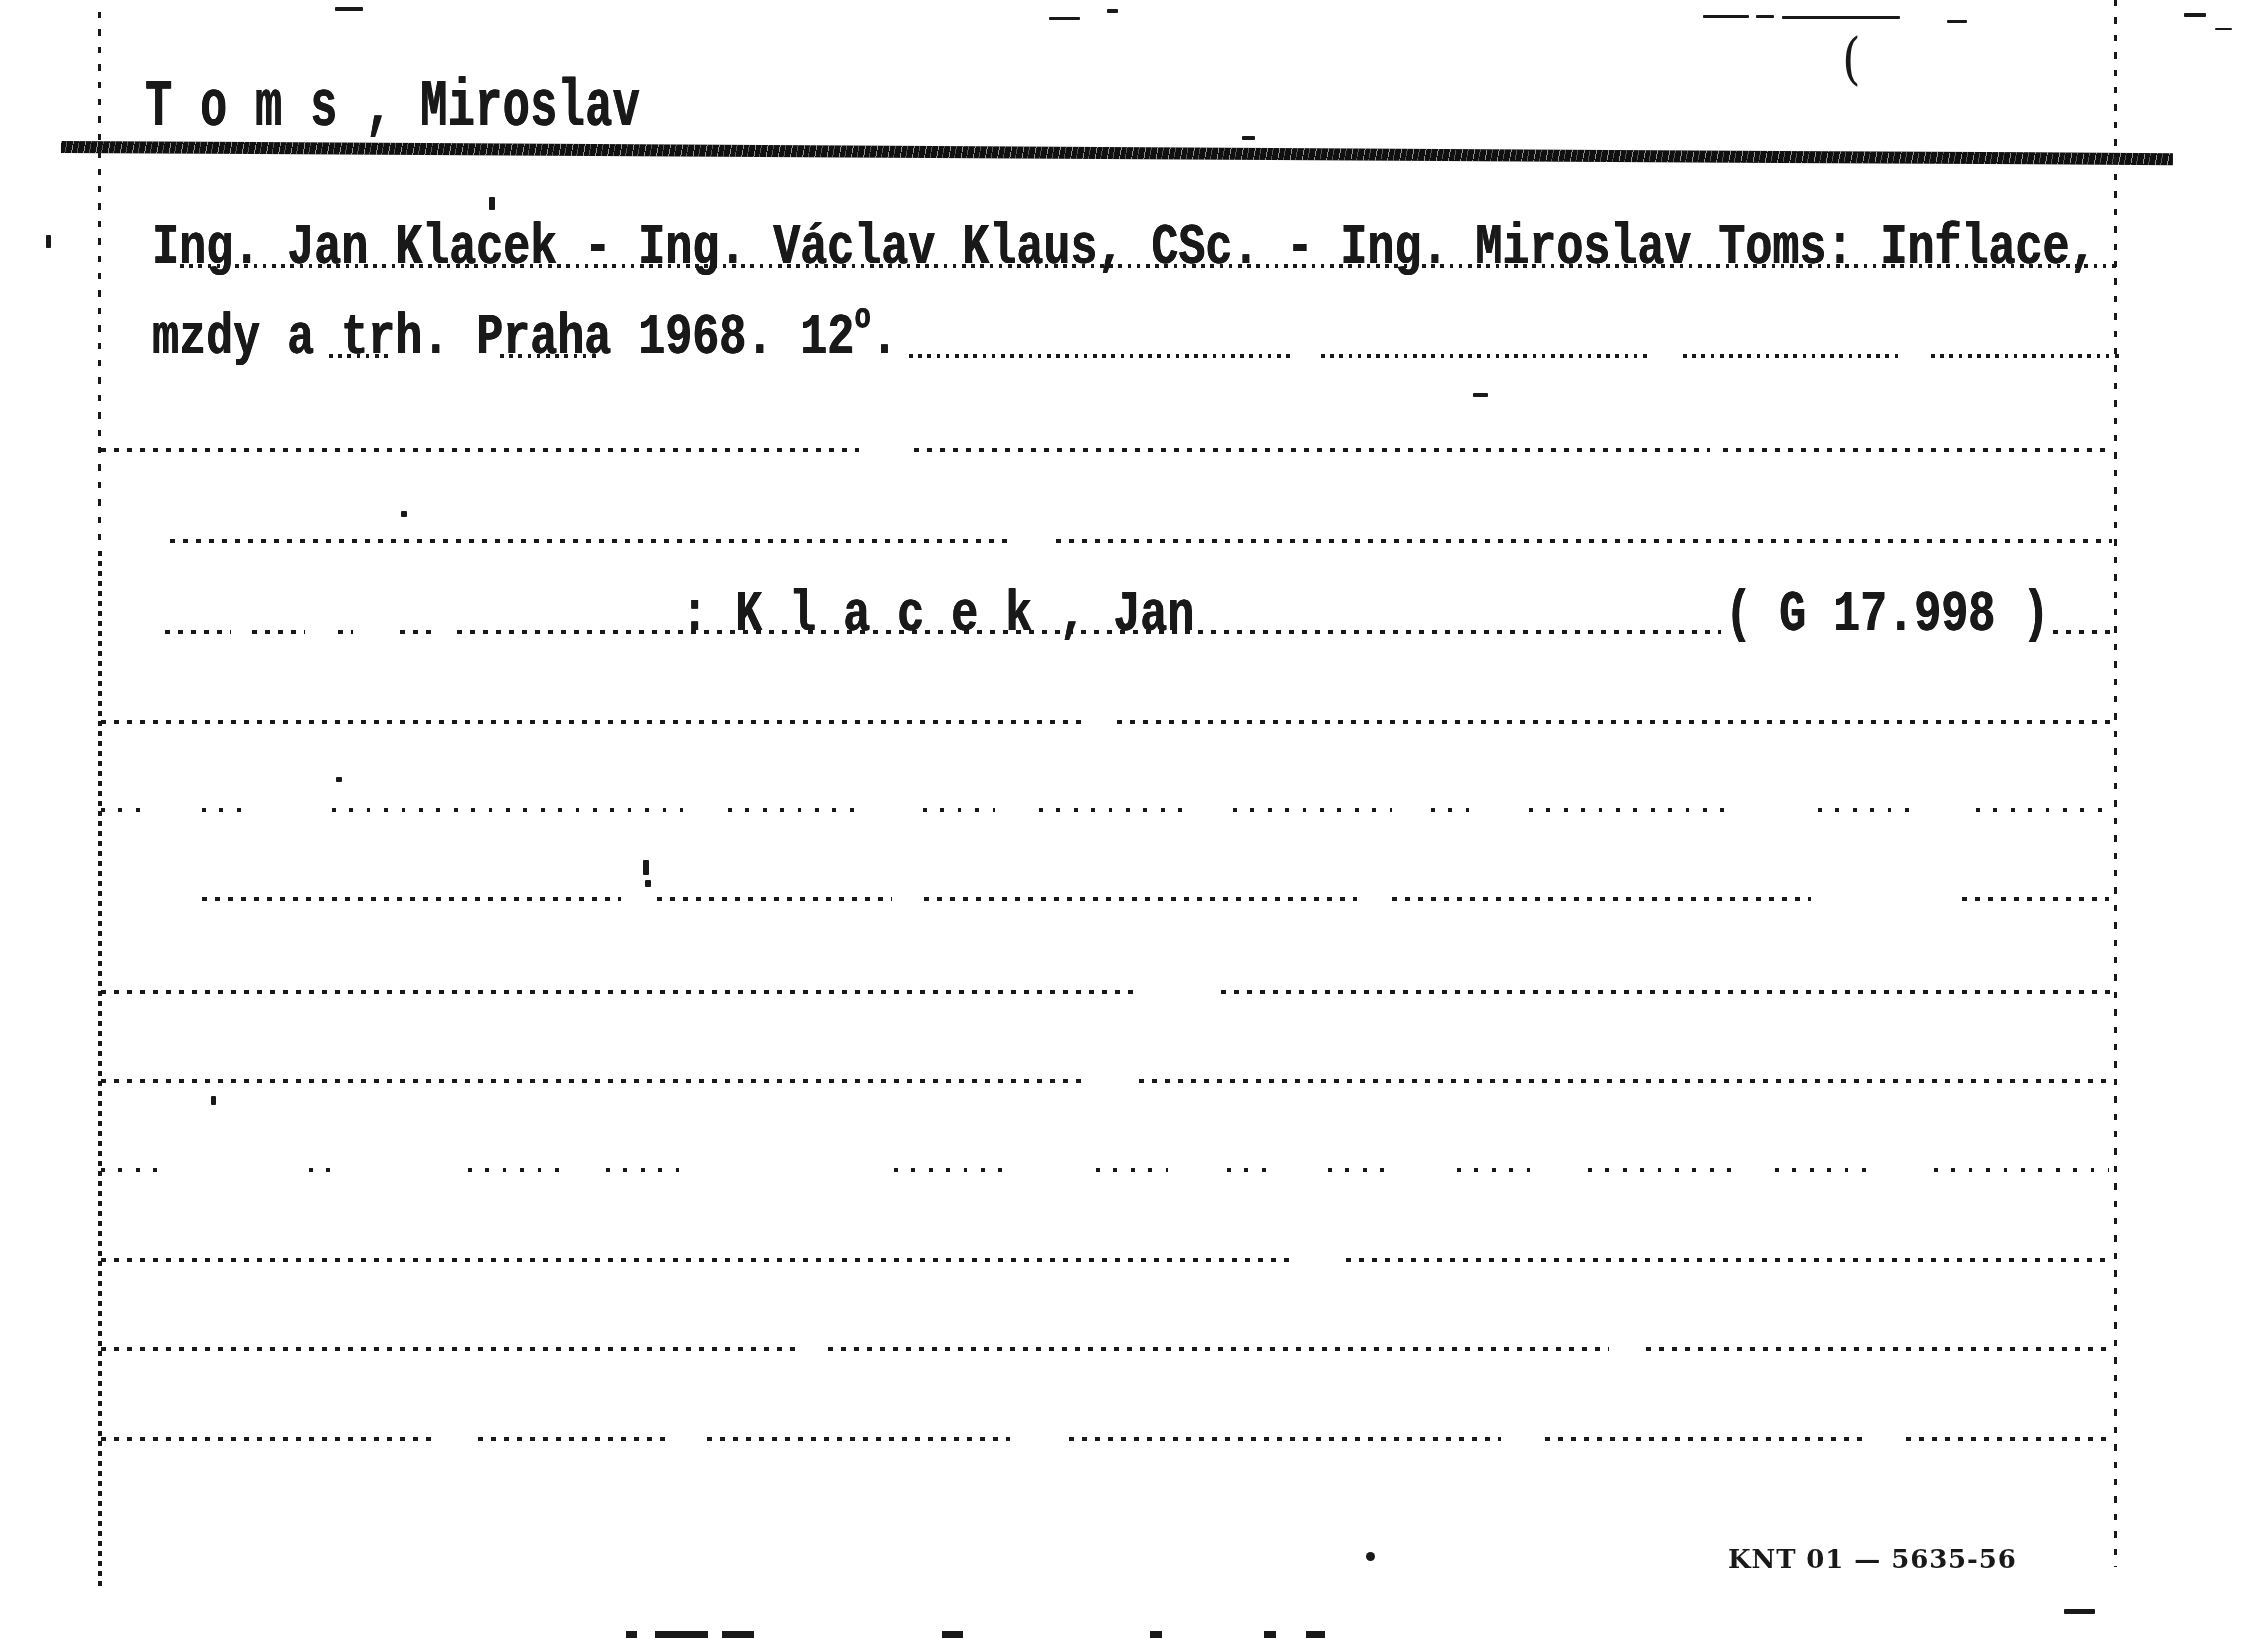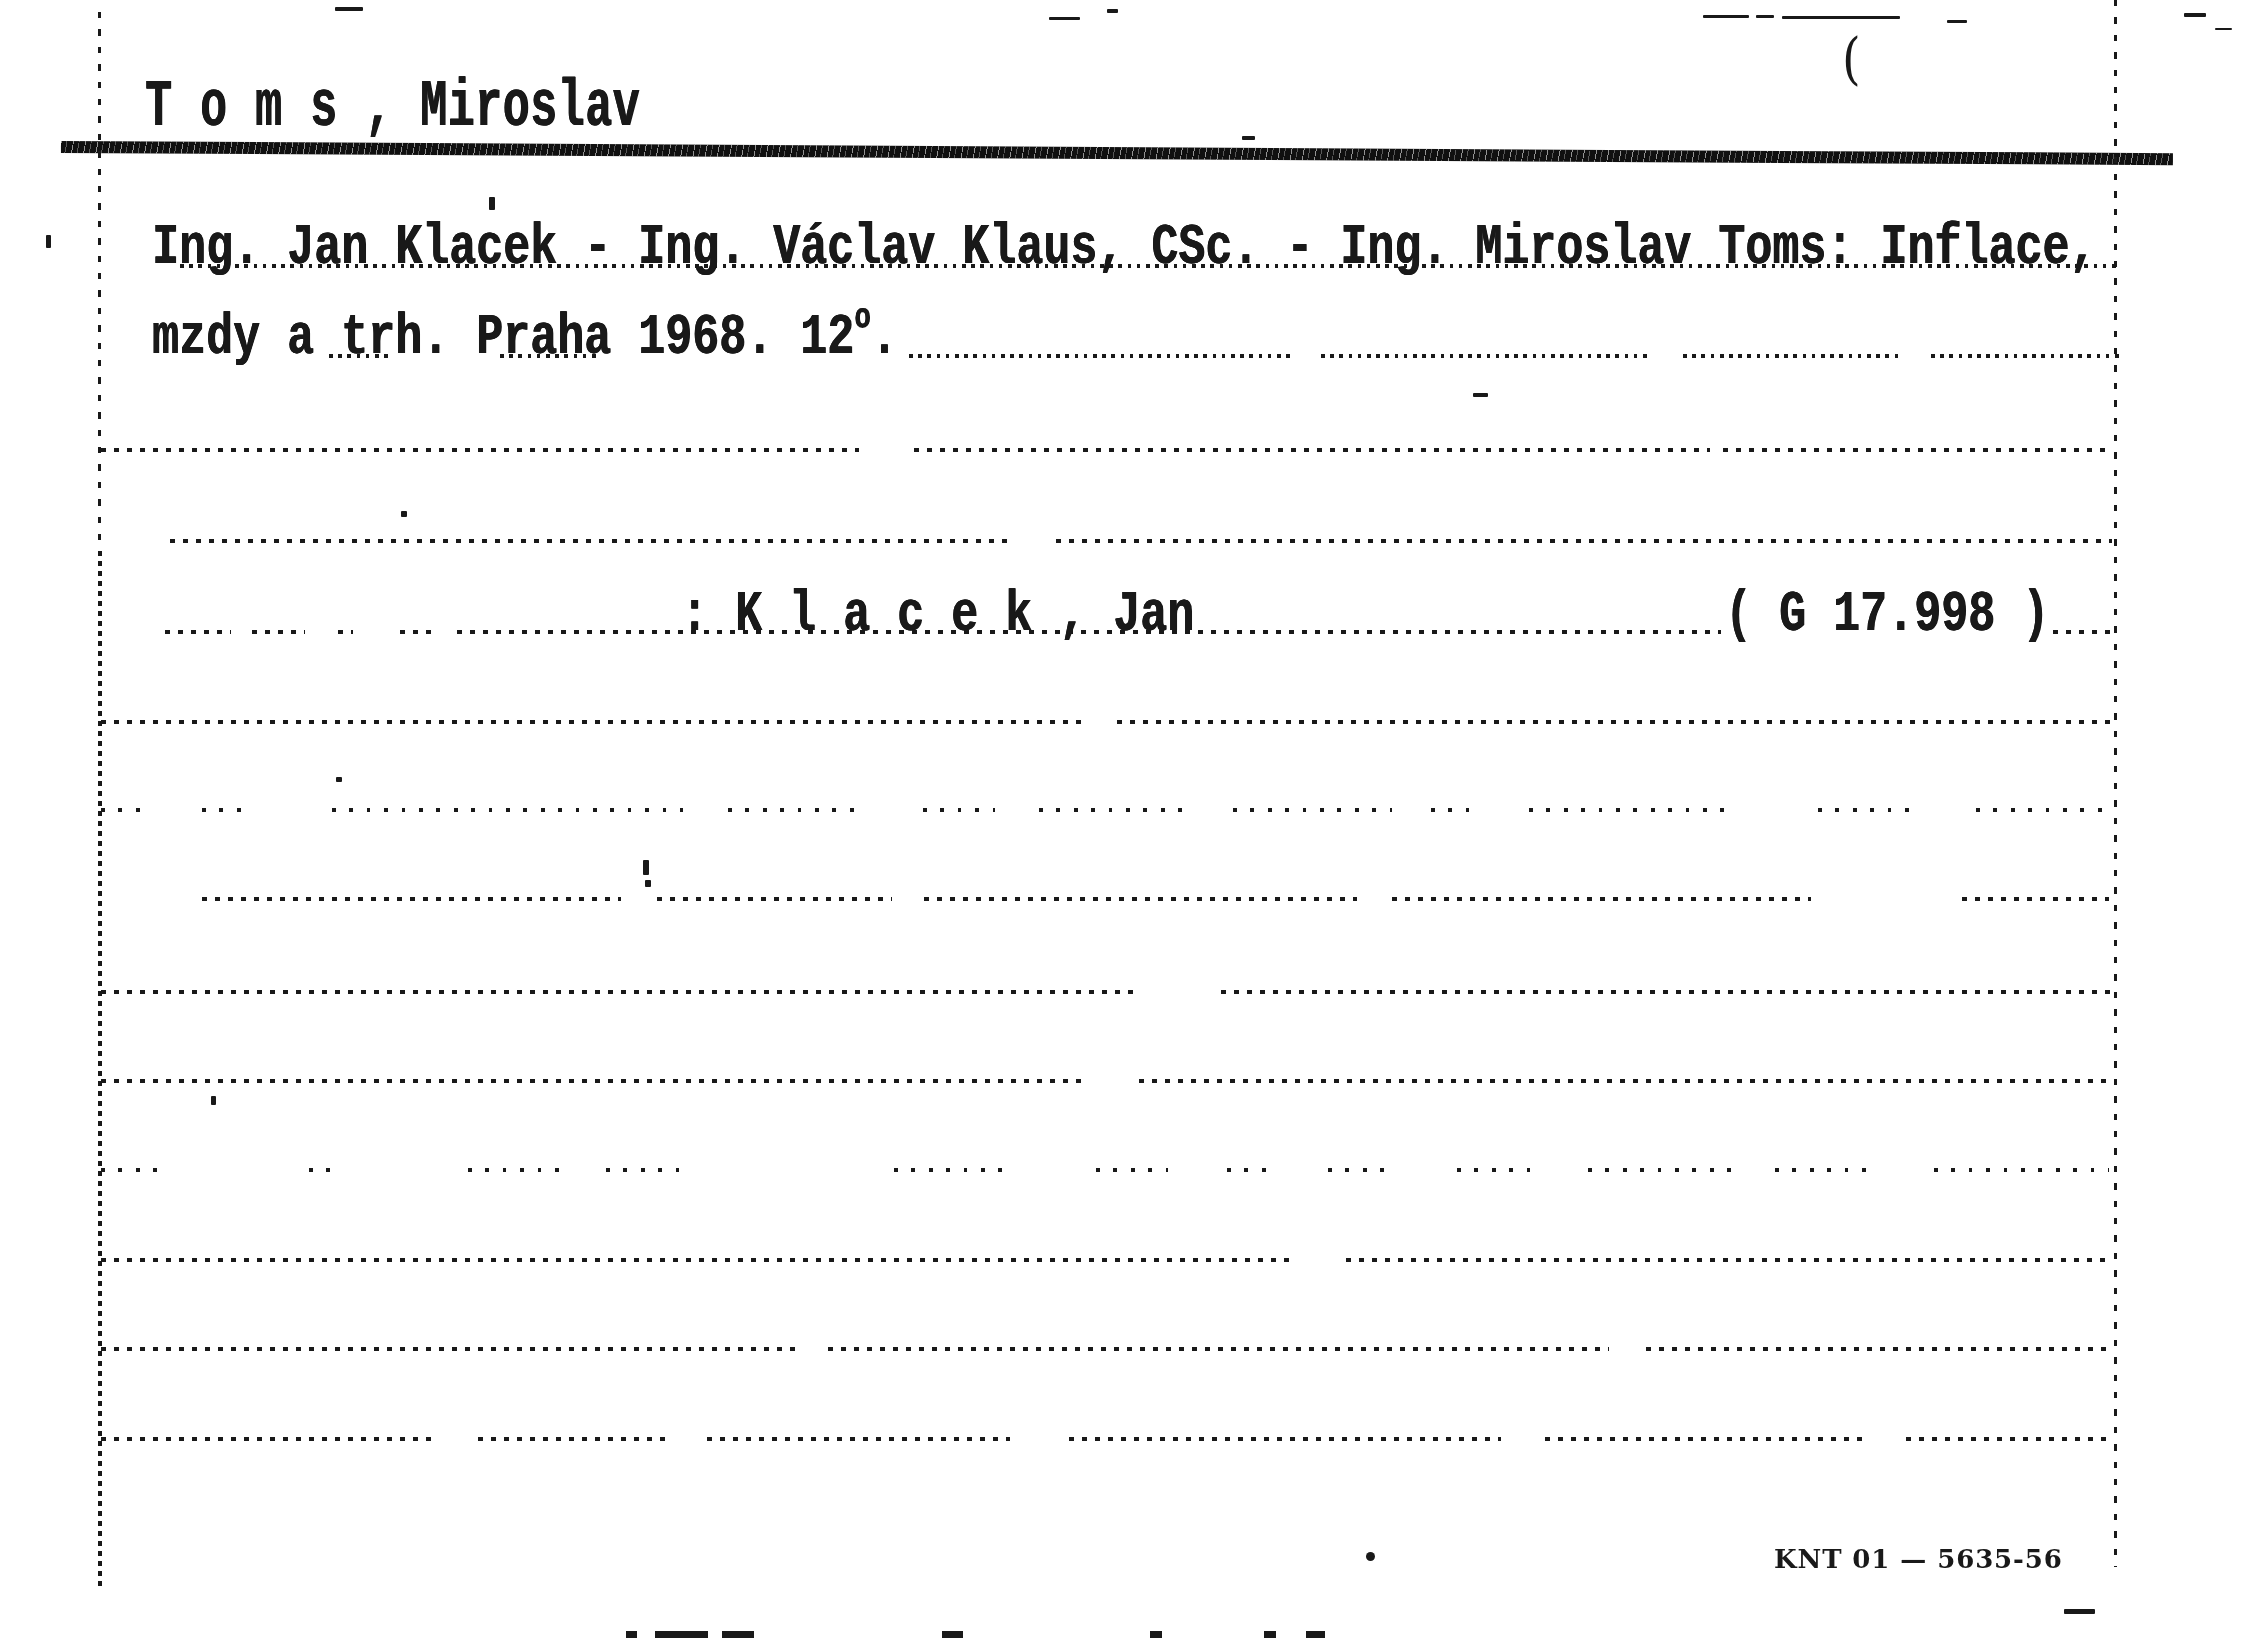--- a/index.html
+++ b/index.html
@@ -50,21 +50,21 @@
   <div class="txt head" style="left:145px; top:96px;">T o m s , Miroslav</div>
 
   <div class="txt tw" style="left:152px; top:232px;">Ing. Jan Klacek - Ing. Václav Klaus, CSc. - Ing. Miroslav Toms: Inflace,</div>
 
   <div class="txt tw" style="left:152px; top:322px;"><span>mzdy a trh. Praha 1968. 12</span><span class="sup">o</span><span>.</span></div>
 
   <div class="txt tw" style="left:681px; top:599px;">: K l a c e k , Jan</div>
 
   <div class="txt tw" style="left:1725px; top:599px;">( G 17.998 )</div>
 
-  <div class="txt serif knt" style="left:1774px; top:1546px;">KNT 01 — 5635-56</div>
+  <div class="txt serif knt" style="left:1728px; top:1546px;">KNT 01 — 5635-56</div>
 
   <div class="txt serif paren" style="left:1842px; top:31px;">(</div>
 
   <div id="decor">
       <div class="dots fine" style="left: 180px; top: 264px; width: 1938px;"></div>
       <div class="dots fine" style="left: 329px; top: 354px; width: 64px;"></div>
       <div class="dots fine" style="left: 500px; top: 354px; width: 96px;"></div>
       <div class="dots fine" style="left: 909px; top: 354px; width: 384px;"></div>
       <div class="dots fine" style="left: 1321px; top: 354px; width: 331px;"></div>
       <div class="dots fine" style="left: 1683px; top: 354px; width: 219px;"></div>

